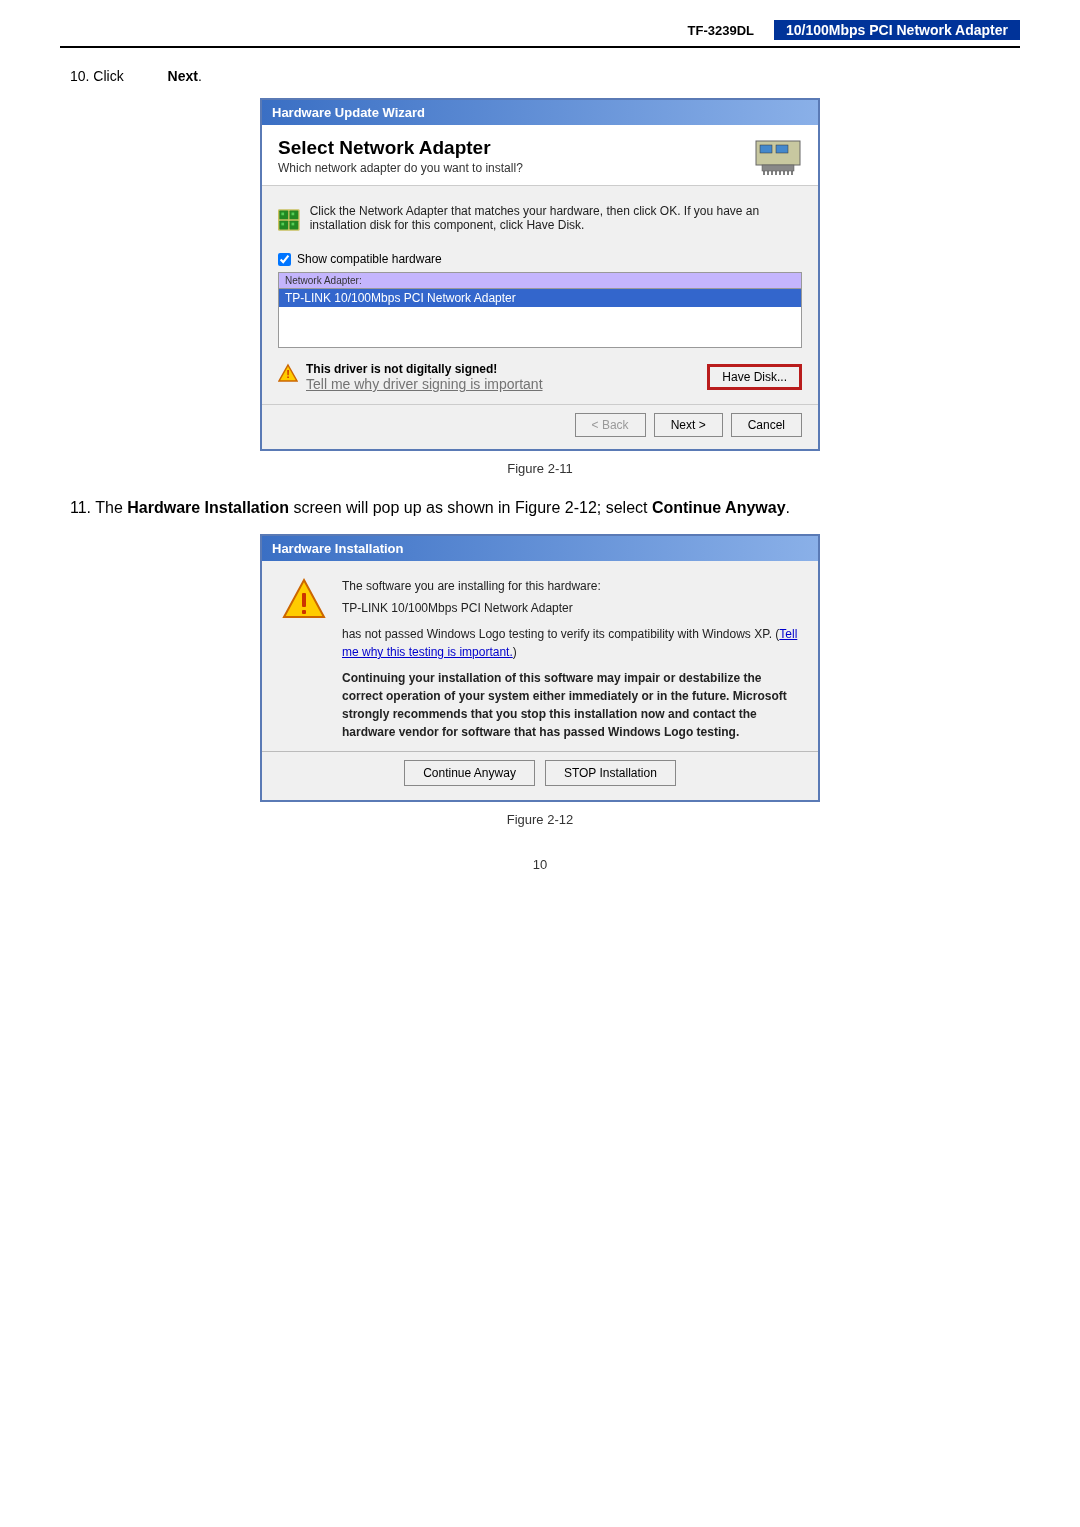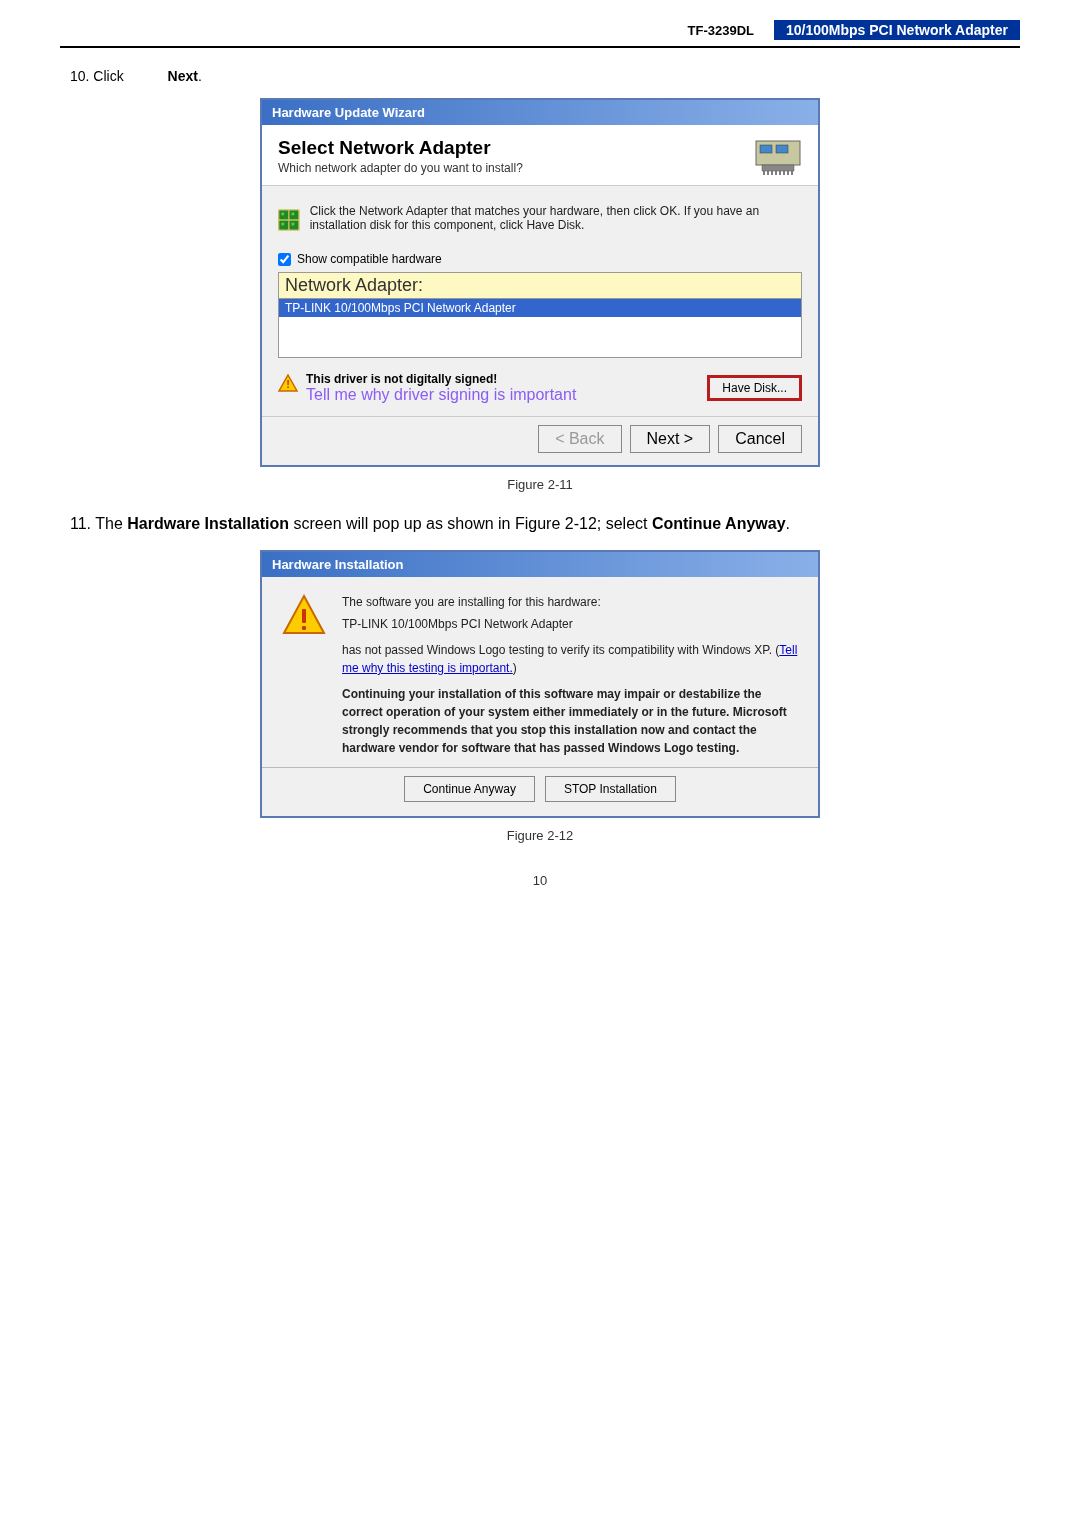--- a/index.html
+++ b/index.html
@@ -110,24 +110,24 @@
       width: 13px;
       height: 13px;
     }
 
     .list-section {
       border: 1px solid #999;
       background: #ffffff;
       margin-bottom: 8px;
     }
     .list-header {
-      background: #fef9c3;
+      background: #c4b5fd;
       border-bottom: 1px solid #999;
       padding: 2px 6px;
-      font-size: 18px;
+      font-size: 10px;
       color: #333;
     }
     .list-item-selected {
       background: #3366cc;
       color: #ffffff;
       padding: 2px 6px;
       font-size: 12px;
     }
     .list-empty-space {
       height: 40px;
@@ -148,43 +148,44 @@
       width: 20px;
       height: 20px;
       flex-shrink: 0;
       margin-top: 1px;
     }
     .driver-warning-text .title {
       font-weight: bold;
       font-size: 12px;
     }
     .driver-warning-text .link {
-      color: #8b5cf6;
-      font-size: 16px;
+      color: #737373;
+      text-decoration: underline;
+      font-size: 14px;
       cursor: pointer;
     }
     .have-disk-btn {
       font-size: 12px;
       padding: 3px 12px;
       background: #f0f0f0;
       border: 3px solid #b91c1c;
       cursor: pointer;
       white-space: nowrap;
     }
 
     .wizard-footer {
       display: flex;
       justify-content: flex-end;
       gap: 8px;
       padding: 8px 16px 12px 16px;
       background: #f0f0f0;
       border-top: 1px solid #ccc;
     }
     .wizard-btn {
-      font-size: 16px;
+      font-size: 12px;
       padding: 4px 16px;
       background: #f0f0f0;
       border: 1px solid #888;
       cursor: pointer;
       min-width: 60px;
     }
     .wizard-btn:disabled {
       color: #999;
     }
 

